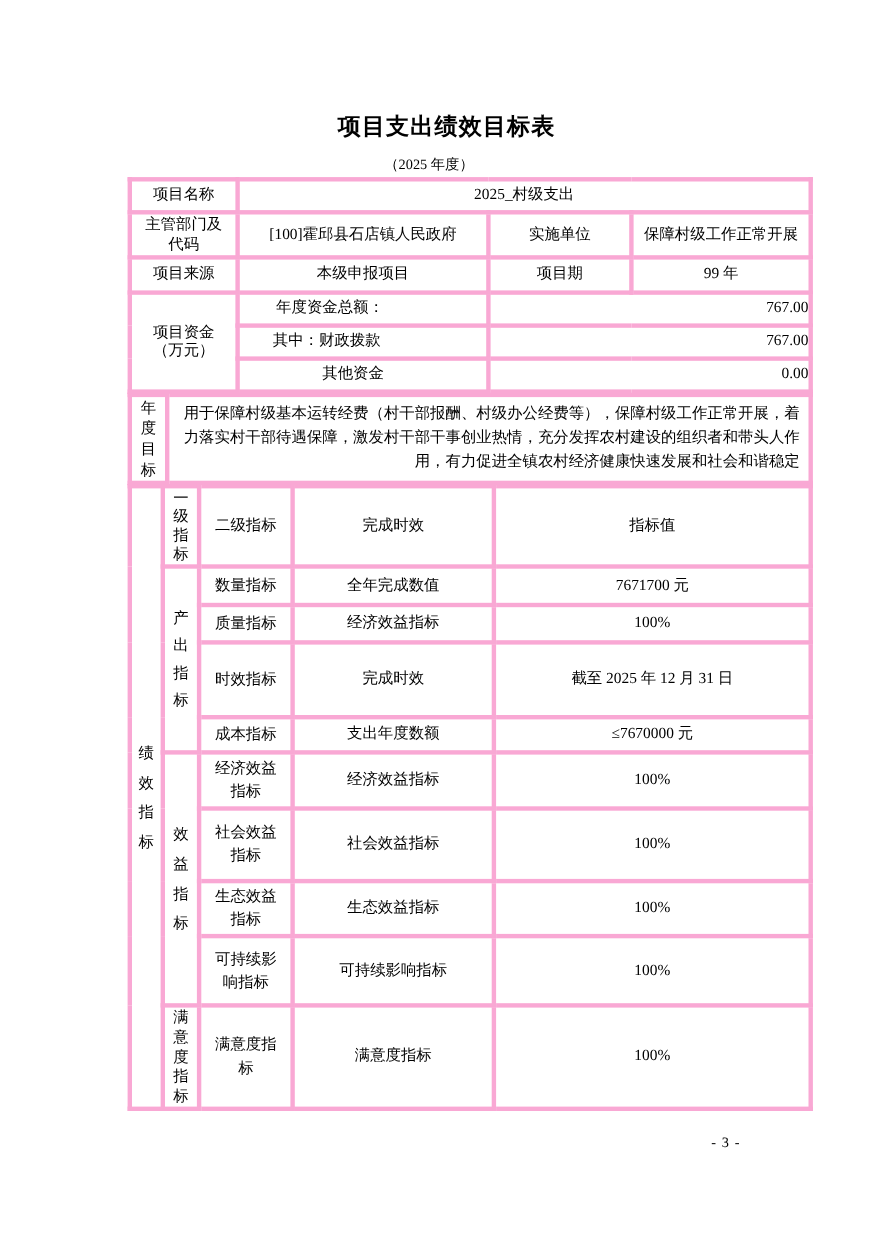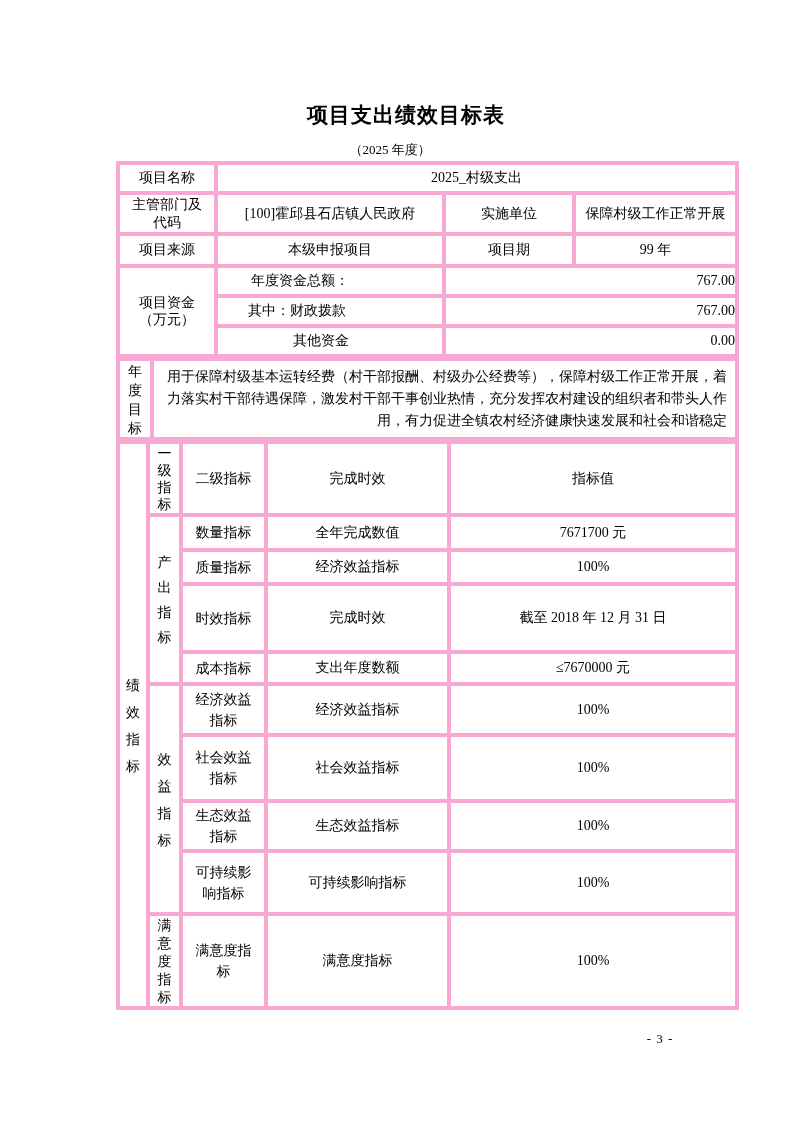--- a/index.html
+++ b/index.html
@@ -147,21 +147,21 @@
       <td>7671700 元</td>
     </tr>
     <tr class="h34">
       <td class="l2cell">质量指标</td>
       <td>经济效益指标</td>
       <td>100%</td>
     </tr>
     <tr class="h65">
       <td class="l2cell">时效指标</td>
       <td>完成时效</td>
-      <td>截至 2018 年 12 月 31 日</td>
+      <td>截至 2025 年 12 月 31 日</td>
     </tr>
     <tr class="h32">
       <td class="l2cell">成本指标</td>
       <td>支出年度数额</td>
       <td>≤7670000 元</td>
     </tr>
     <tr class="h51">
       <td rowspan="4"><span class="vert g13">
               <span>效</span>
               <span>益</span>

